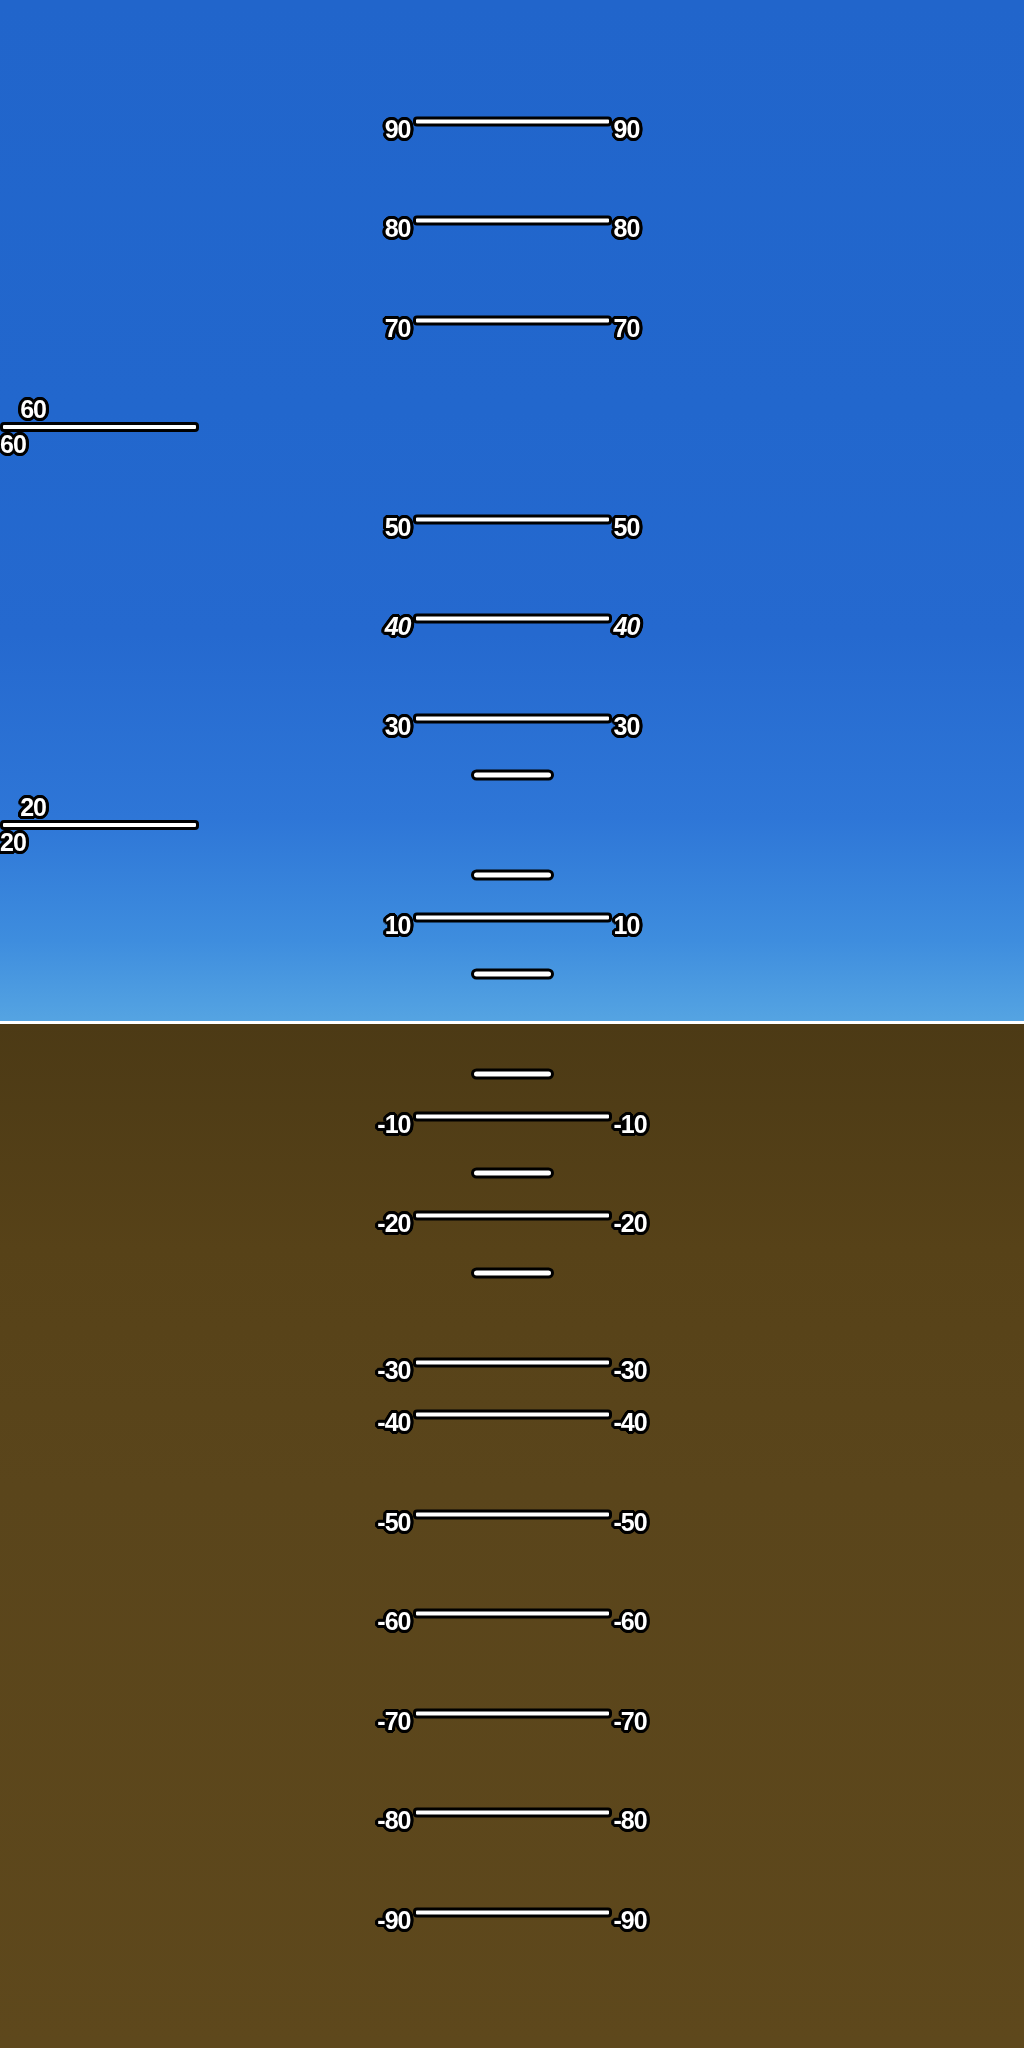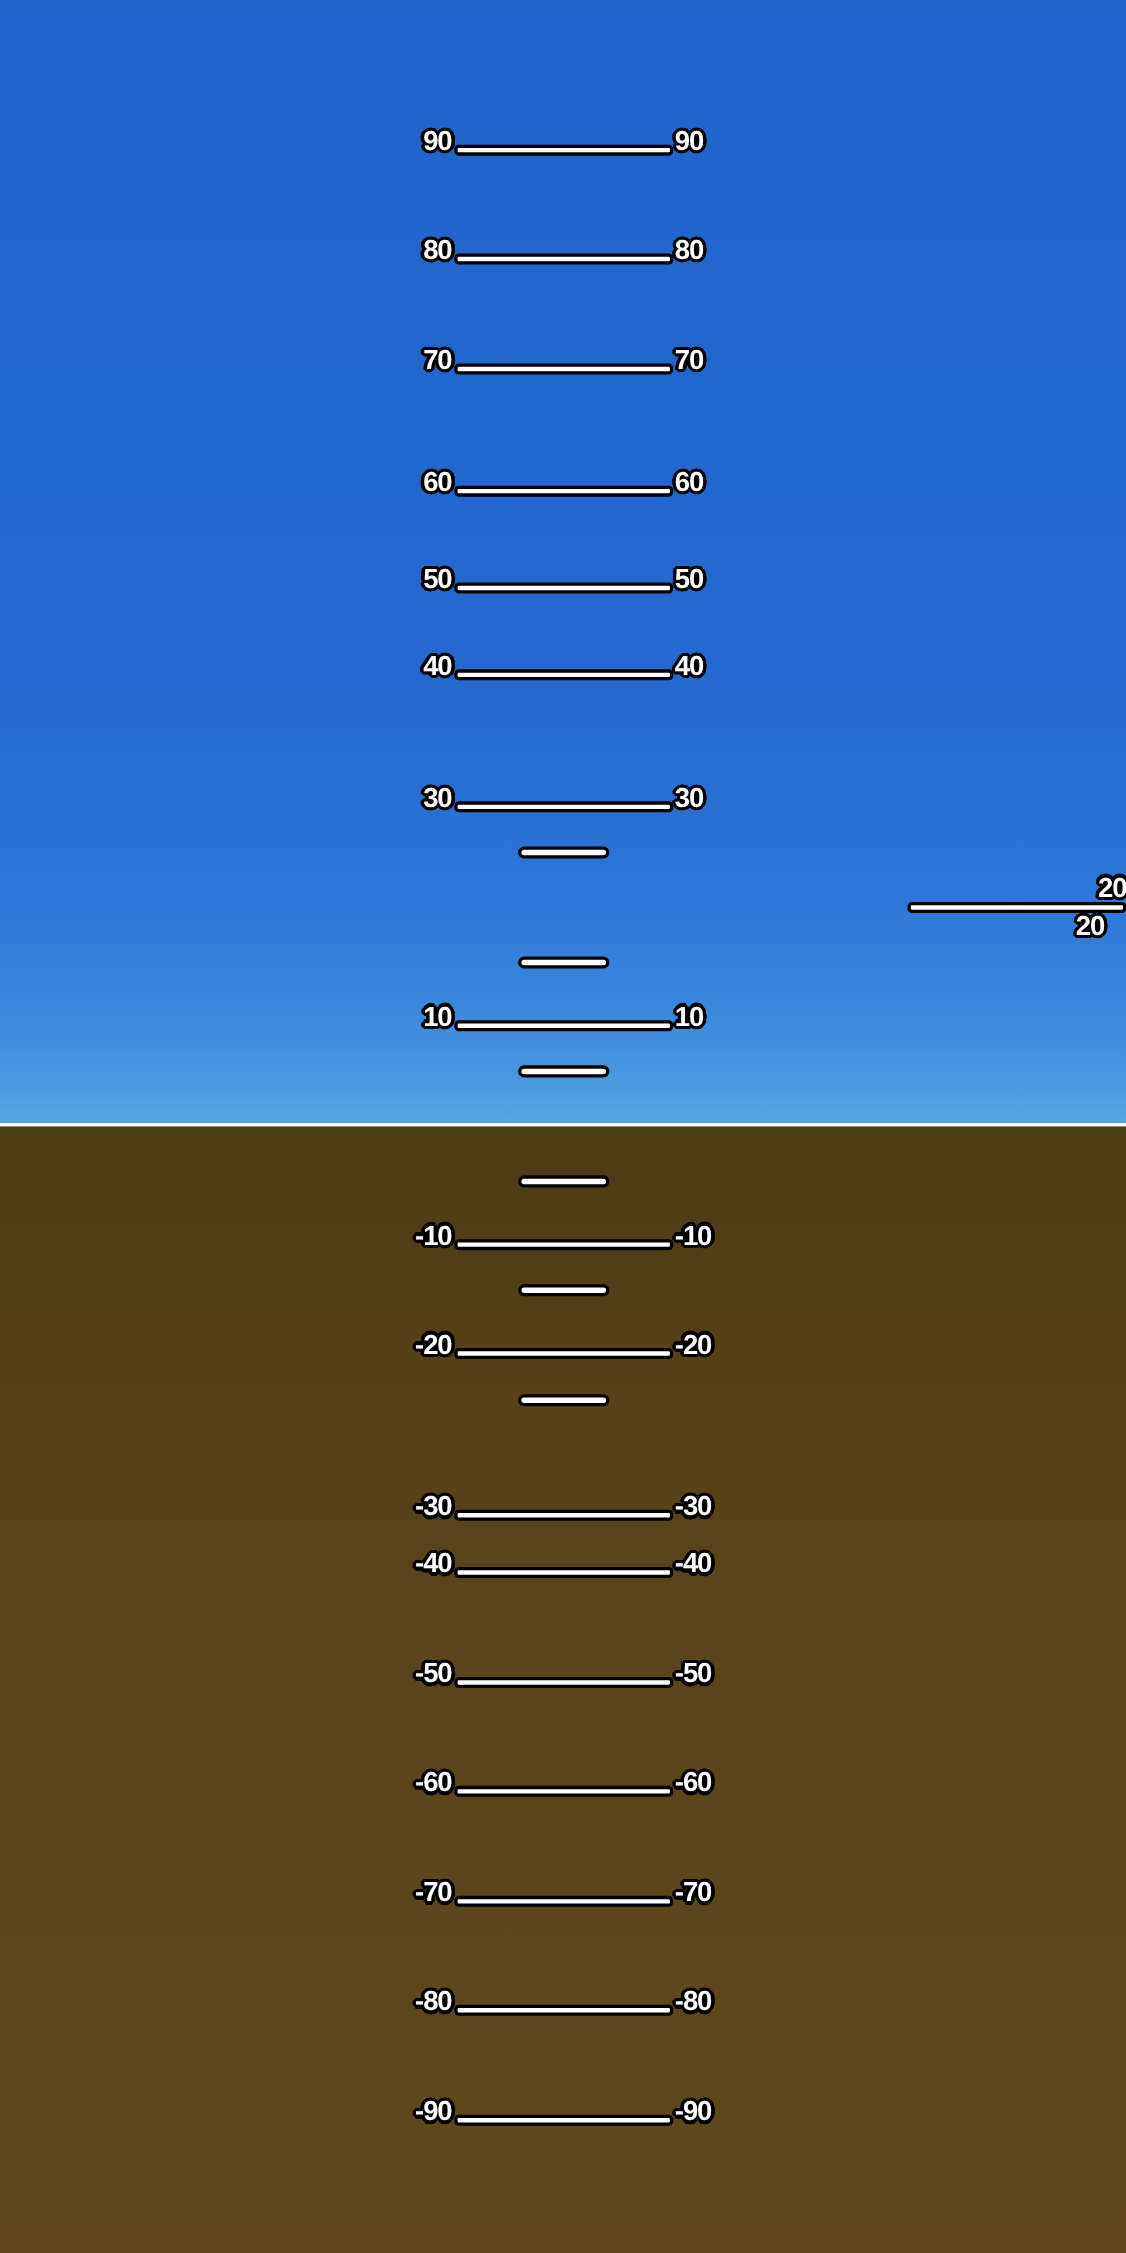--- a/index.html
+++ b/index.html
@@ -50,21 +50,21 @@
     left: 0; top: 0;
     width: 1024px;
     height: 2048px;
   }
   .rung {
     position: absolute;
     left: 0;
     width: 1024px;
     display: flex;
     justify-content: center;
-    align-items: flex-end;
+    align-items: flex-start;
     column-gap: 2px;
     transform: translateY(-50%);
   }
   .bar {
     display: block;
     width: 193px;
     height: 4px;
     background: var(--line_fill);
     border: 3px solid var(--line_outline);
     border-radius: 4px;
@@ -113,31 +113,31 @@
       <div class="rung major" style="top: 228px;">
     <span class="lbl left">80</span>
     <span class="bar"></span>
     <span class="lbl right">80</span>
   </div>
       <div class="rung major" style="top: 327.5px;">
     <span class="lbl left">70</span>
     <span class="bar"></span>
     <span class="lbl right">70</span>
   </div>
-      <div class="rung major" style="top: 439px;">
+      <div class="rung major" style="top: 427px; flex-direction: column;">
     <span class="lbl left">60</span>
     <span class="bar"></span>
     <span class="lbl right">60</span>
   </div>
       <div class="rung major" style="top: 526.5px;">
     <span class="lbl left">50</span>
     <span class="bar"></span>
     <span class="lbl right">50</span>
   </div>
-      <div class="rung major" style="top: 606px;">
+      <div class="rung major" style="top: 626px; font-style: italic;">
     <span class="lbl left">40</span>
     <span class="bar"></span>
     <span class="lbl right">40</span>
   </div>
       <div class="rung major" style="top: 725.5px;">
     <span class="lbl left">30</span>
     <span class="bar"></span>
     <span class="lbl right">30</span>
   </div>
       <div class="rung minor" style="top: 775.25px;">

